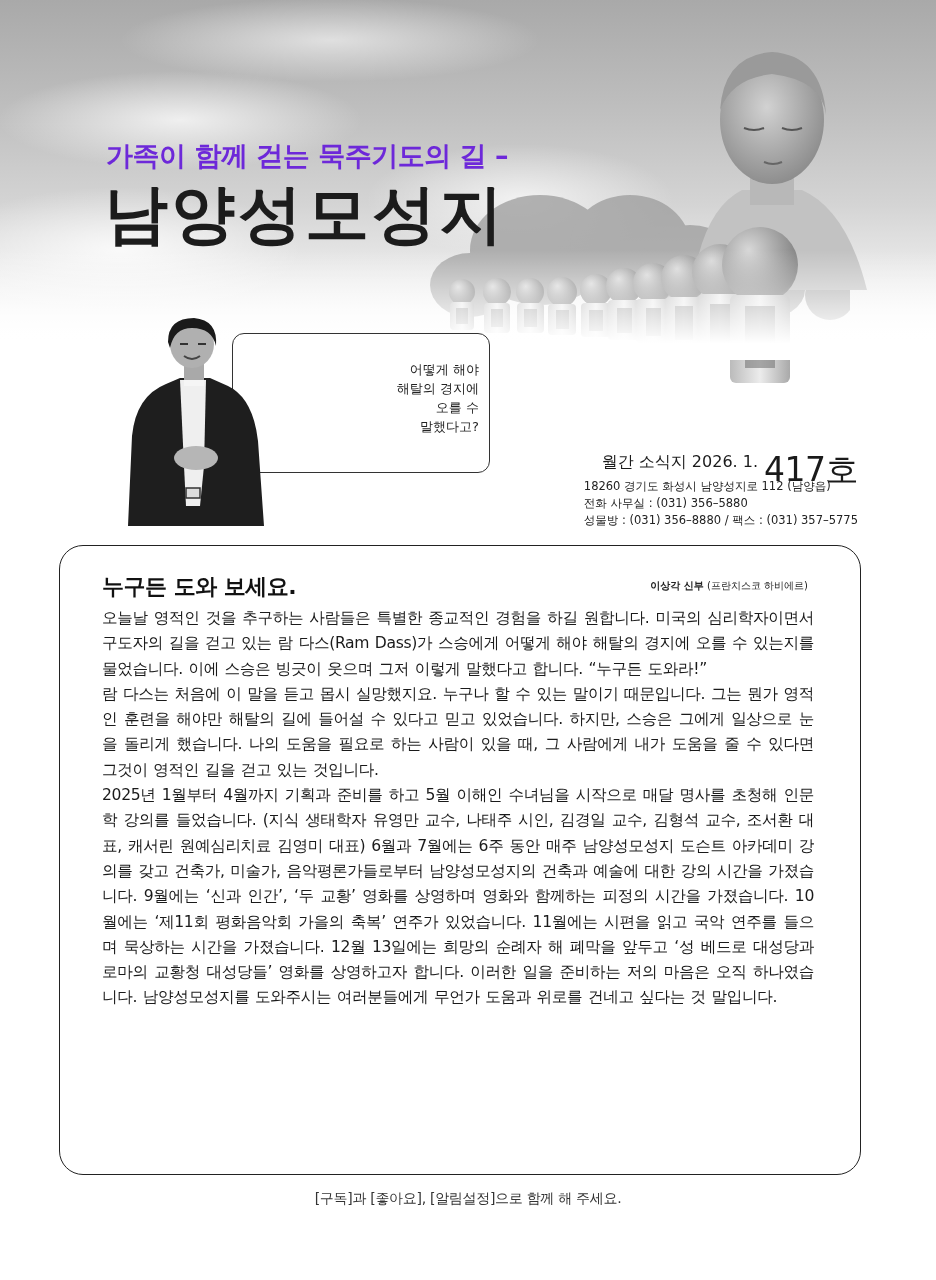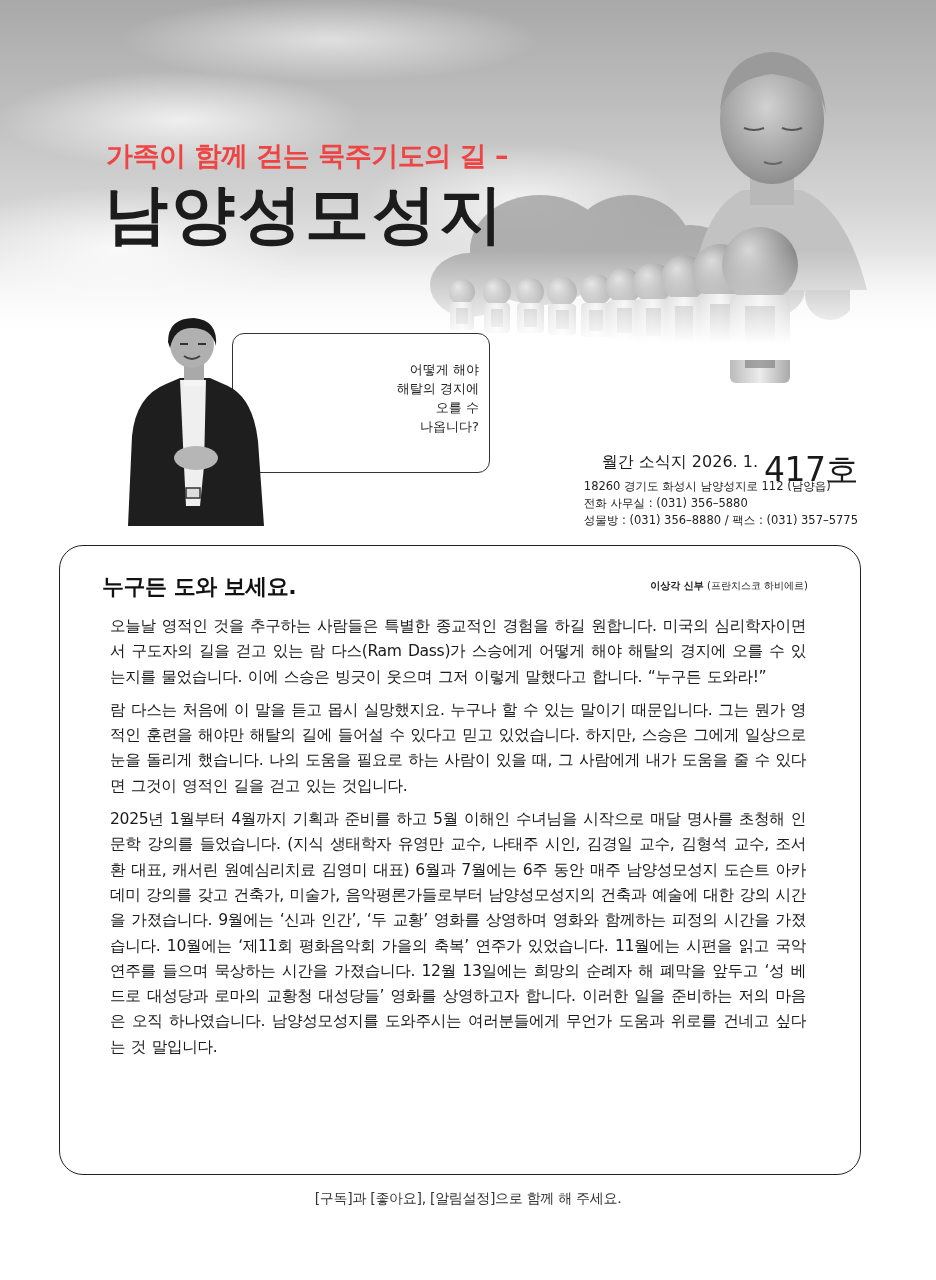--- a/index.html
+++ b/index.html
@@ -14,21 +14,21 @@
       radial-gradient(ellipse 300px 60px at 330px 40px, rgba(255,255,255,0.6), rgba(255,255,255,0) 70%),
       radial-gradient(ellipse 220px 80px at 520px 200px, rgba(255,255,255,0.7), rgba(255,255,255,0) 70%),
       radial-gradient(ellipse 260px 90px at 120px 250px, rgba(255,255,255,0.8), rgba(255,255,255,0) 70%),
       linear-gradient(180deg, #a9a9a9 0%, #bdbdbd 30%, #d4d4d4 60%, #f3f3f3 88%, #ffffff 100%);
   }
   .hero-fade { position: absolute; left: 0; top: 250px; width: 936px; height: 110px;
     background: linear-gradient(180deg, rgba(255,255,255,0) 0%, #ffffff 85%); }
 
   .subtitle {
     position: absolute; left: 106px; top: 138px;
-    font-size: 27px; font-weight: bold; color: #ef4444; letter-spacing: -0.5px;
+    font-size: 27px; font-weight: bold; color: #6d28d9; letter-spacing: -0.5px;
   }
   .title {
     position: absolute; left: 104px; top: 182px;
     font-size: 64px; font-weight: bold; color: #1c1c1c; letter-spacing: 3px; line-height: 1;
   }
 
   
   .bust { position: absolute; left: 672px; top: 40px; width: 200px; height: 260px; }
   .trees { position: absolute; left: 430px; top: 190px; width: 420px; height: 130px; }
   .pillars { position: absolute; left: 440px; top: 220px; width: 400px; height: 170px; }
@@ -67,21 +67,21 @@
   }
   .author {
     position: absolute; right: 52px; top: 33px; font-size: 10px; color: #222;
   }
   .author-name { font-weight: bold; }
   .article-body {
     position: absolute; left: 42px; top: 60px; width: 712px;
     font-size: 15.6px; line-height: 25.3px; color: #1a1a1a; text-align: justify;
     letter-spacing: -0.35px; word-spacing: 1px;
   }
-  .article-body p { margin: 8px; }
+  .article-body p { margin: 0; }
 
   
   .footer {
     position: absolute; left: 0; top: 1186px; width: 936px; text-align: center;
     font-size: 14px; line-height: 25px; color: #333; letter-spacing: -0.3px;
   }
 </style>
 </head>
 <body>
 
@@ -165,21 +165,21 @@
 <div class="hero-fade"></div>
 
 <div class="subtitle">가족이 함께 걷는 묵주기도의 길 –</div>
 <div class="title">남양성모성지</div>
 
 <div class="speech-box">
   <div class="speech-text">
     <div>어떻게 해야</div>
     <div>해탈의 경지에</div>
     <div>오를 수</div>
-    <div>나옵니다?</div>
+    <div>말했다고?</div>
   </div>
 </div>
 
 <svg class="priest" viewBox="0 0 150 210">
 
   <path d="M10 210 L14 120 Q18 80 48 68 L62 62 L92 62 L110 70 Q135 82 140 125 L146 210 Z" fill="#1e1e1e"></path>
 
   <path d="M62 64 L88 64 L86 150 L82 190 L68 190 L66 150 Z" fill="#efefef"></path>
 
   <rect x="66" y="60" width="20" height="10" fill="#f5f5f5"></rect>

